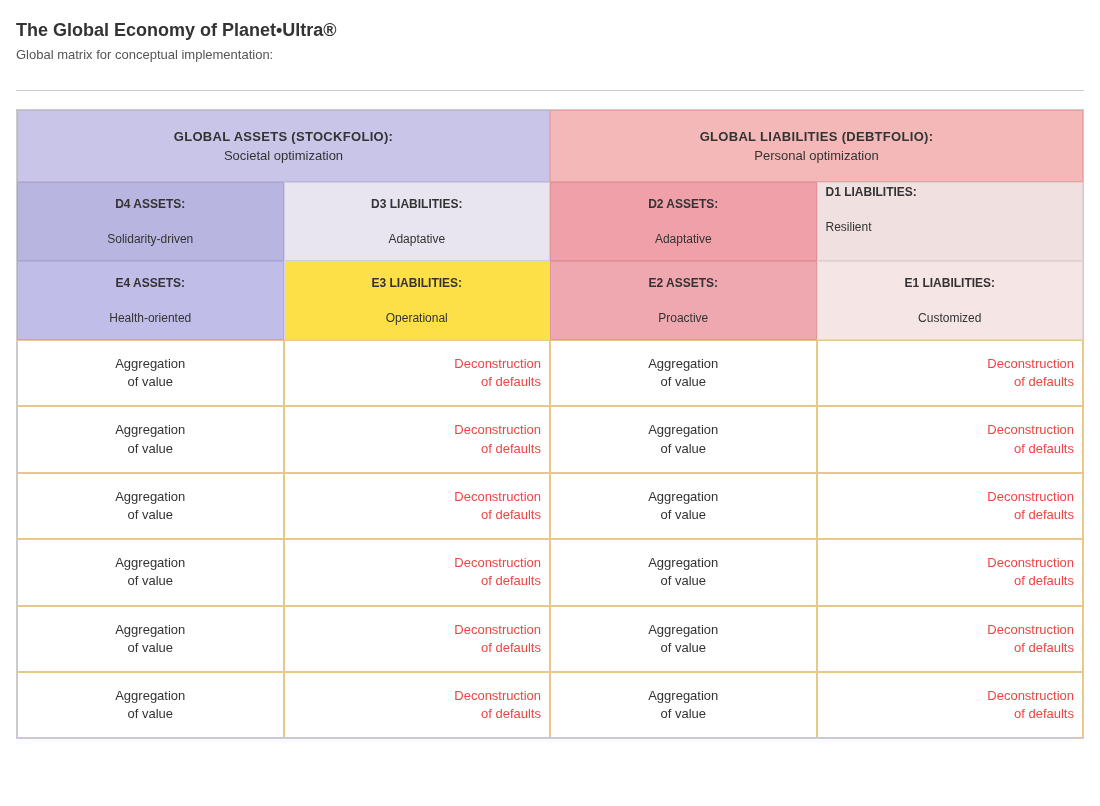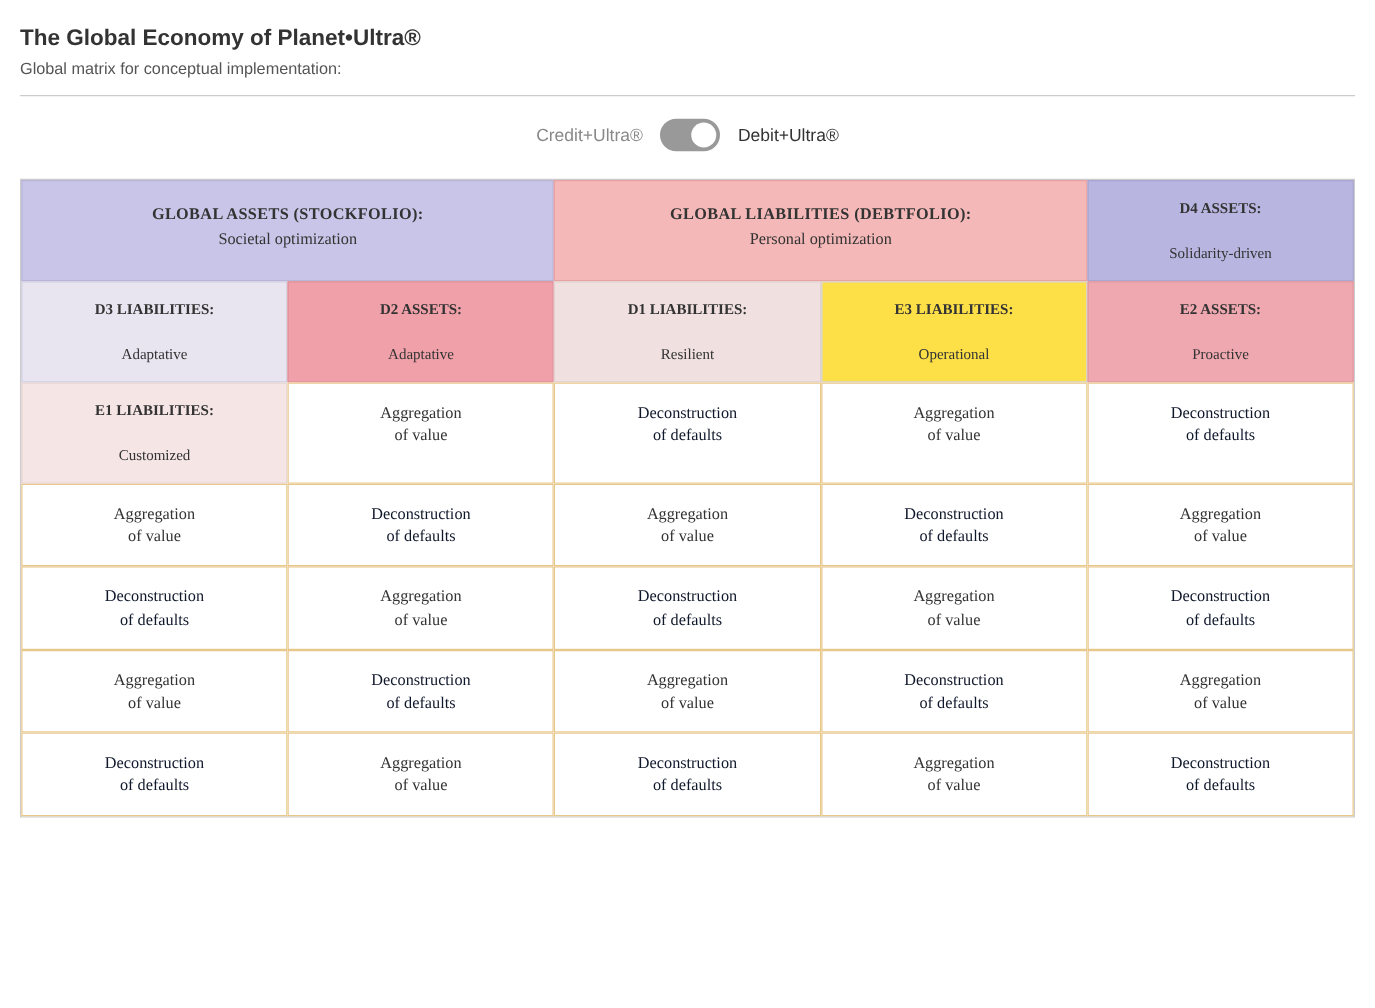--- a/index.html
+++ b/index.html
@@ -17,21 +17,21 @@
 
     .page-title {
       font-size: 18px;
       font-weight: 700;
       margin-bottom: 6px;
     }
 
     .page-subtitle {
       font-size: 13px;
       color: #555;
-      margin-bottom: 14px;
+      margin-bottom: 28px;
     }
 
     .divider {
       border: none;
       border-top: 1.5px solid #ccc;
       margin-bottom: 18px;
     }
 
     
     .toggle-row {
@@ -66,24 +66,23 @@
       right: 3px;
       width: 20px;
       height: 20px;
       background: #fff;
       border-radius: 50%;
     }
 
     
     .matrix-grid {
       display: grid;
-      grid-template-columns: 1fr 1fr 1fr 1fr 1fr;
+      grid-template-columns: 1fr 1fr 1fr 1fr;
       gap: 0;
       border: 1.5px solid #ccc;
-      font-family: Liberation Serif, serif;
     }
 
     
     .header-left {
       grid-column: 1 / 3;
       background: #c8c5e8;
       border: 1.5px solid #b8b5d8;
       text-align: center;
       padding: 18px 10px;
     }
@@ -125,22 +124,21 @@
     .subheader-d2 {
       background: #f0a0a8;
       border: 1.5px solid #e09098;
       text-align: center;
       padding: 14px 8px;
     }
 
     .subheader-d1 {
       background: #f0e0e0;
       border: 1.5px solid #e0d0d0;
-      text-align: center;
-      padding: 14px 8px;
+      padding: 2px 8px;
     }
 
     .subheader-e4 {
       background: #c0bde8;
       border: 1.5px solid #b0add8;
       text-align: center;
       padding: 14px 8px;
     }
 
     .subheader-e3 {
@@ -182,39 +180,33 @@
       font-size: 13px;
       line-height: 1.4;
       background: #fff;
     }
 
     .data-cell.aggregation {
       color: #333;
     }
 
     .data-cell.deconstruction {
-      color: #0f172a;
+      color: #ef4444;
+      text-align: right;
     }
   </style>
 </head>
 <body>
 
 <div class="page-container">
 
   <div class="page-title">The Global Economy of Planet•Ultra®</div>
   <div class="page-subtitle">Global matrix for conceptual implementation:</div>
   <hr class="divider">
 
-  <div class="toggle-row">
-    <span class="toggle-label">Credit+Ultra®</span>
-    <div class="toggle-switch">
-      <div class="toggle-knob"></div>
-    </div>
-    <span class="toggle-label active">Debit+Ultra®</span>
-  </div>
 
   <div class="matrix-grid">
 
     <div class="header-left">
       <div class="header-title">GLOBAL ASSETS (STOCKFOLIO):</div>
       <div class="header-subtitle">Societal optimization</div>
     </div>
     <div class="header-right">
       <div class="header-title">GLOBAL LIABILITIES (DEBTFOLIO):</div>
       <div class="header-subtitle">Personal optimization</div>
@@ -230,20 +222,24 @@
     </div>
     <div class="subheader-d2">
       <div class="subheader-label">D2 ASSETS:</div>
       <div class="subheader-desc">Adaptative</div>
     </div>
     <div class="subheader-d1">
       <div class="subheader-label">D1 LIABILITIES:</div>
       <div class="subheader-desc">Resilient</div>
     </div>
 
+    <div class="subheader-e4">
+      <div class="subheader-label">E4 ASSETS:</div>
+      <div class="subheader-desc">Health-oriented</div>
+    </div>
     <div class="subheader-e3">
       <div class="subheader-label">E3 LIABILITIES:</div>
       <div class="subheader-desc">Operational</div>
     </div>
     <div class="subheader-e2">
       <div class="subheader-label">E2 ASSETS:</div>
       <div class="subheader-desc">Proactive</div>
     </div>
     <div class="subheader-e1">
       <div class="subheader-label">E1 LIABILITIES:</div>

